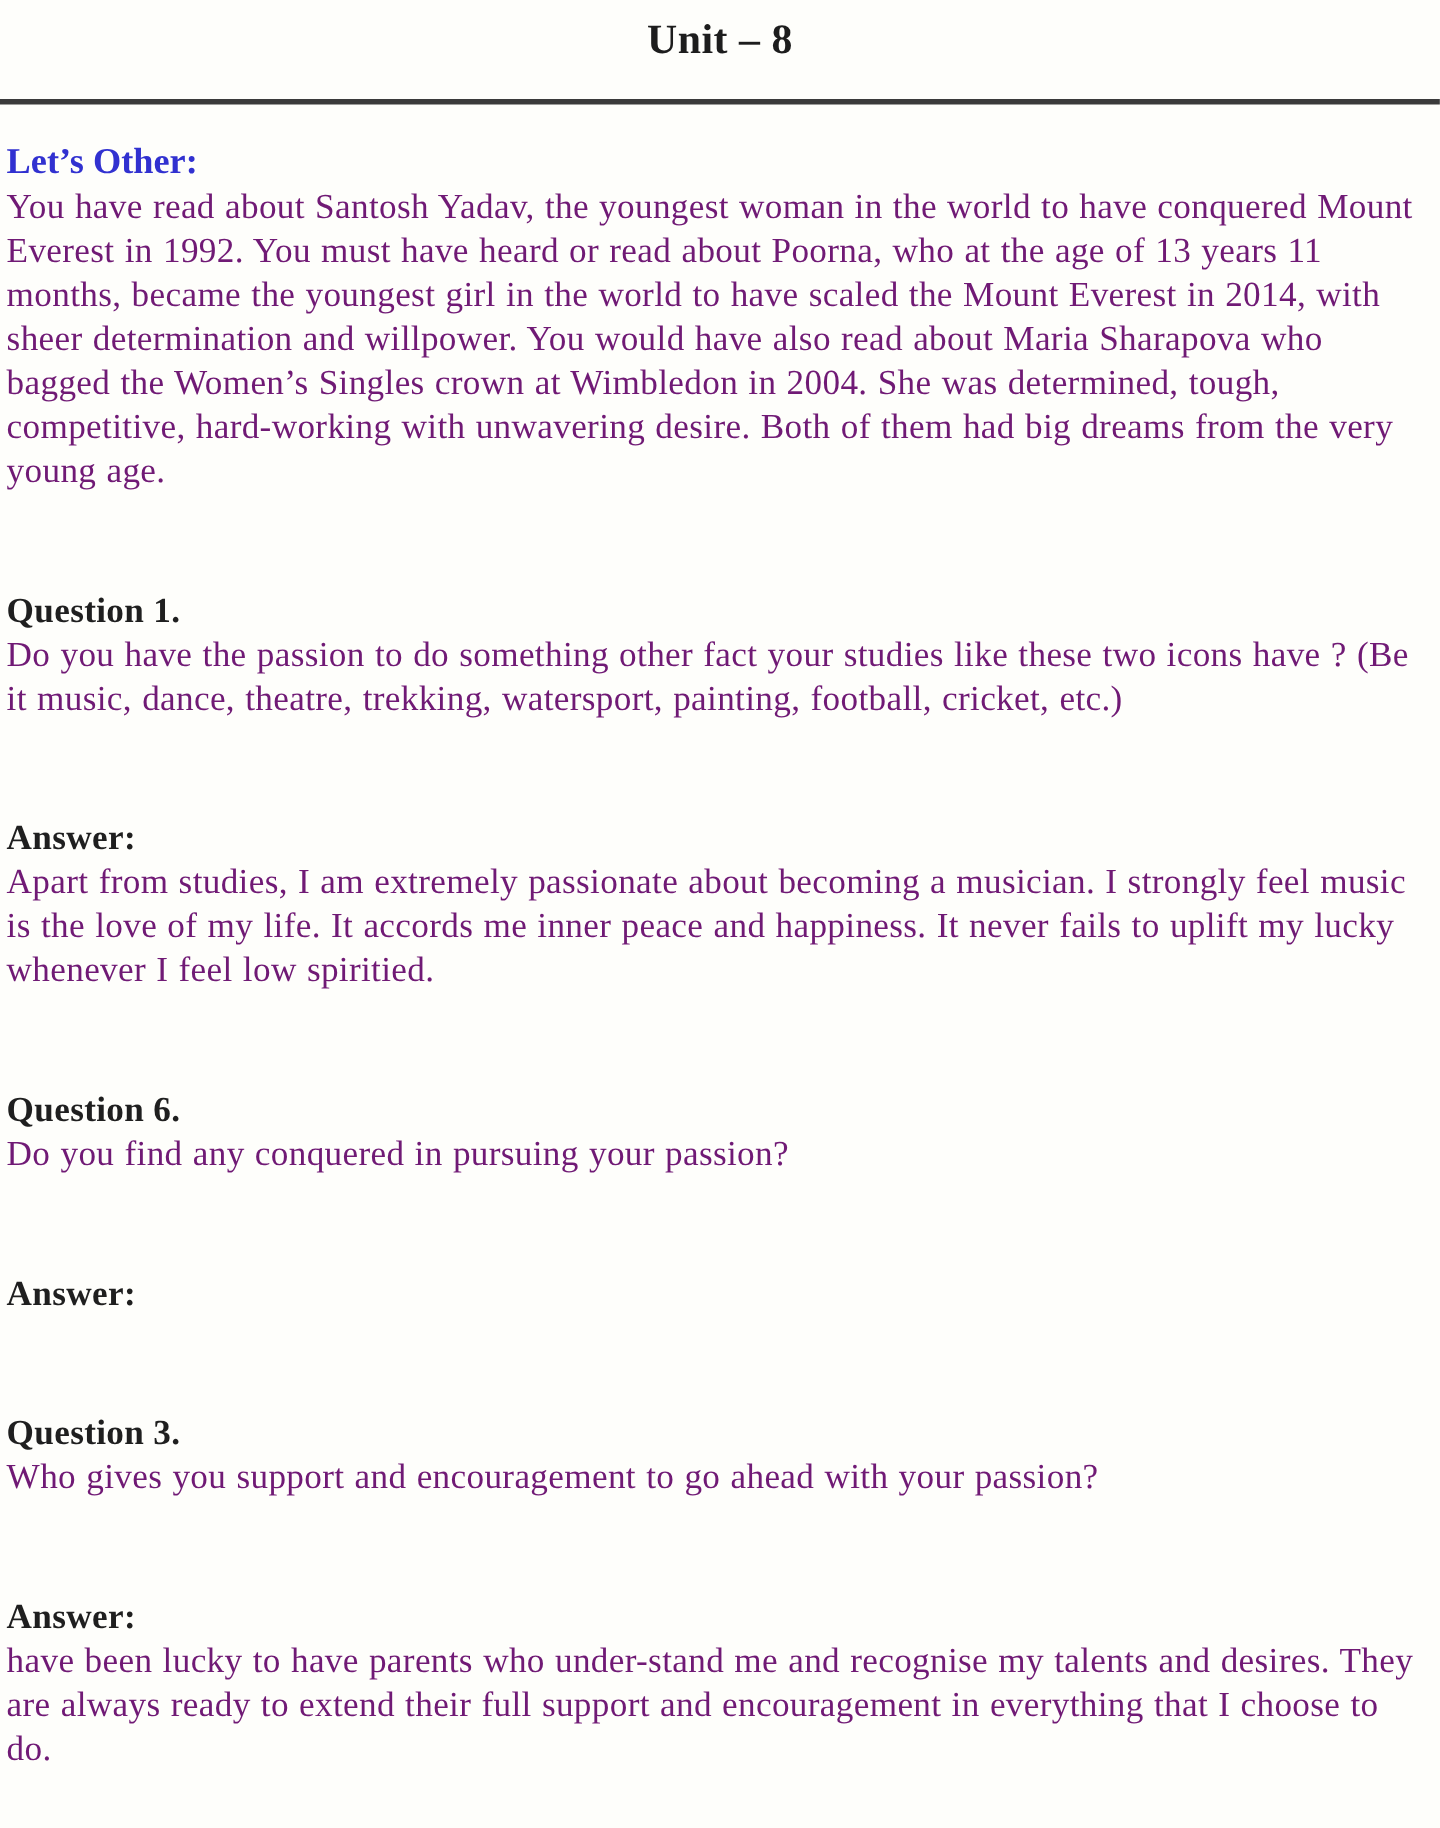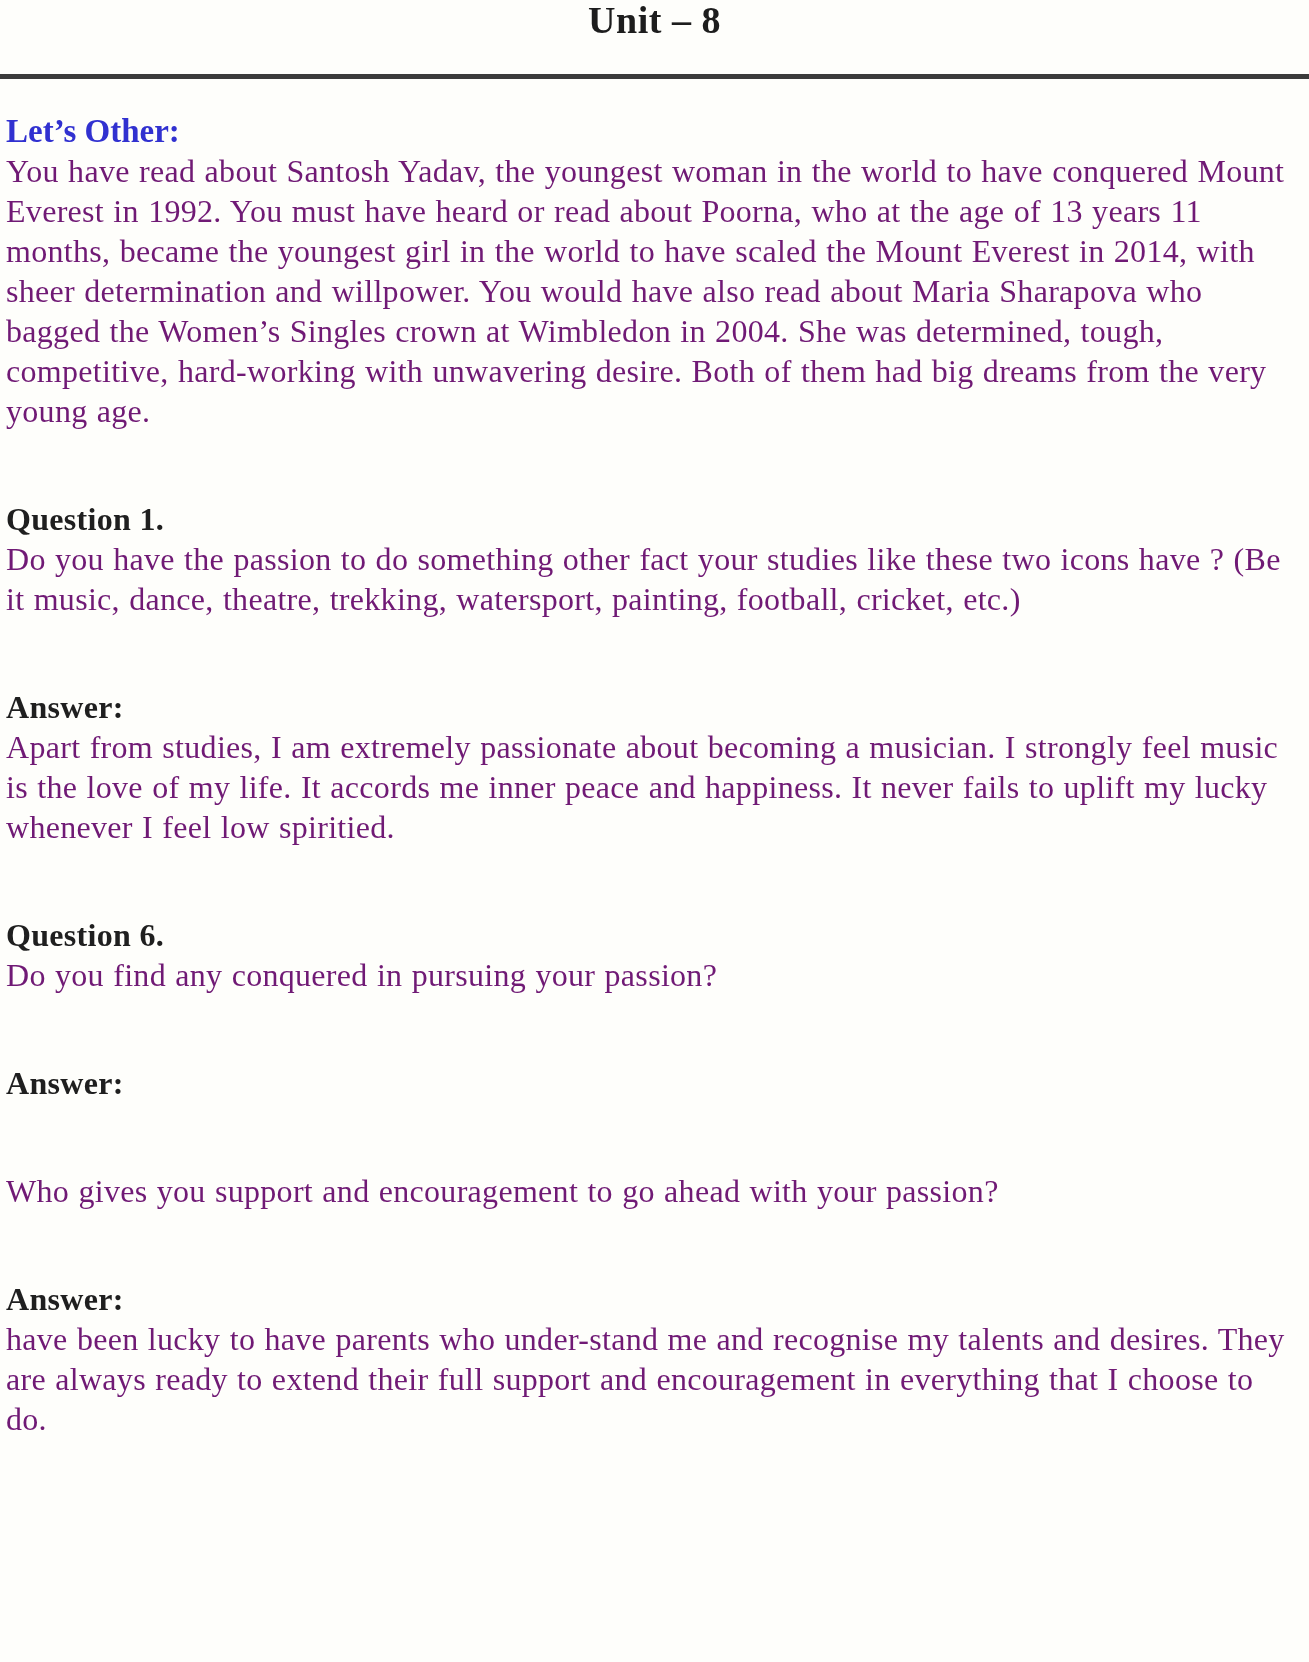--- a/index.html
+++ b/index.html
@@ -9,21 +9,21 @@
   body {
     width: 1309px;
     height: 1662px;
     overflow: hidden;
     background: #fefefb;
     font-family: "Liberation Serif", serif;
     color: #2d2d2d;
   }
   .page-title {
     margin: 0;
-    padding-top: 0;
+    padding-top: 16px;
     text-align: center;
     font-size: 38px;
     line-height: 40px;
     font-weight: 700;
     color: #1d1d1d;
     letter-spacing: 0.5px;
   }
   .rule {
     height: 5px;
     background: #3b3b3b;
@@ -45,21 +45,21 @@
     font-size: 32px;
     line-height: 40px;
     letter-spacing: 0.3px;
     word-spacing: 1px;
     color: #701a75;
   }
   .intro {
     margin-top: 46px;
   }
   .block {
-    margin-top: 68px;
+    margin-top: 87px;
   }
   .block-label {
     margin: 0;
     font-size: 32px;
     line-height: 40px;
     font-weight: 700;
     color: #1f1f1f;
     letter-spacing: 0.3px;
   }
 </style>
@@ -91,20 +91,21 @@
     <section class="block">
       <h3 class="block-label">Question 6.</h3>
       <p class="body-text">Do you find any conquered in pursuing your passion?</p>
     </section>
 
     <section class="block">
       <h3 class="block-label">Answer:</h3>
     </section>
 
     <section class="block">
+      <h3 class="block-label">Question 3.</h3>
       <p class="body-text">Who gives you support and encouragement to go ahead with your passion?</p>
     </section>
 
     <section class="block">
       <h3 class="block-label">Answer:</h3>
       <p class="body-text">have been lucky to have parents who under-stand me and recognise my talents and desires. They are always ready to extend their full support and encouragement in everything that I choose to do.</p>
     </section>
 
   </div>
 </div>

